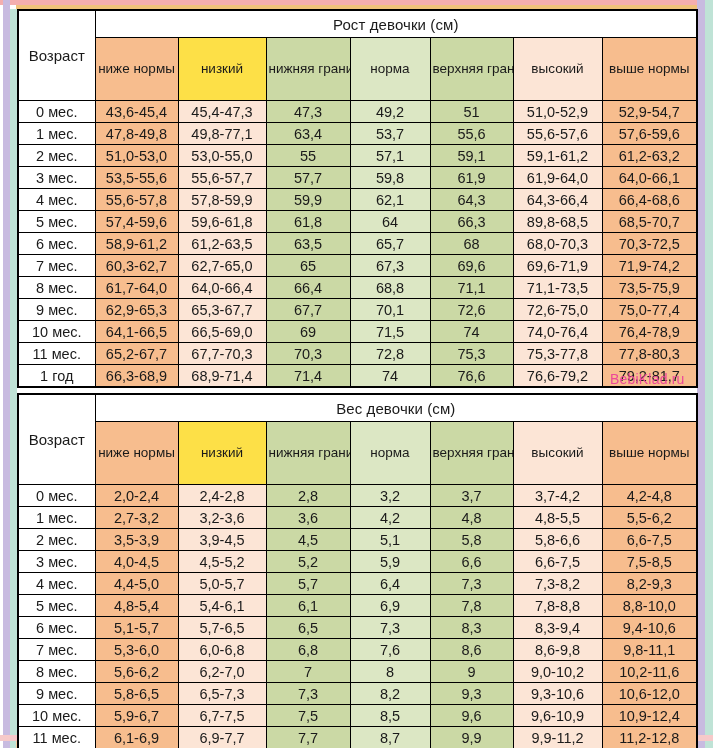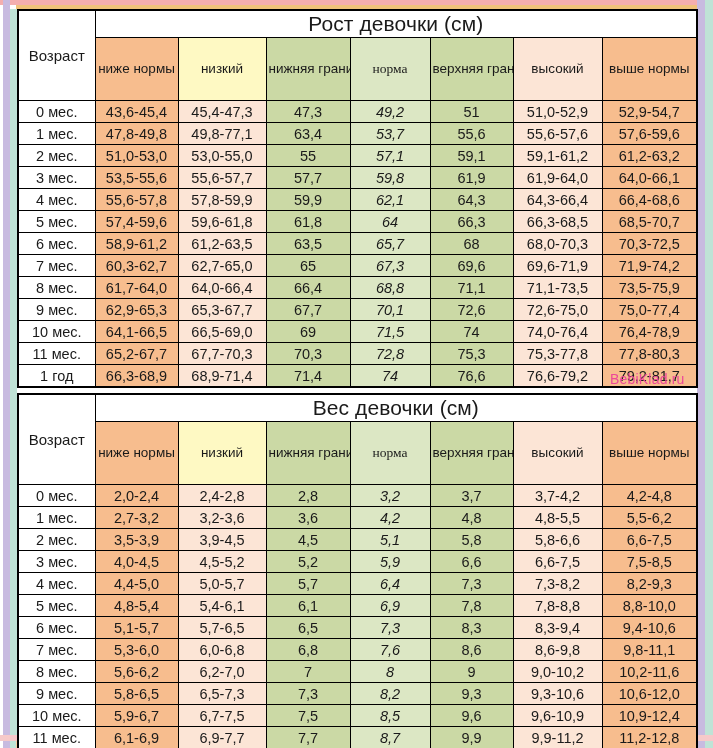--- a/index.html
+++ b/index.html
@@ -61,49 +61,49 @@
   col.c-2    { width: 88px; }
   col.c-3    { width: 84px; }
   col.c-4    { width: 80px; }
   col.c-5    { width: 83px; }
   col.c-6    { width: 89px; }
   col.c-7    { width: 95px; }
 
   
   .title-cell {
     height: 26px;
-    font-size: 21px;
+    font-size: 15px;
     font-weight: normal;
     background: #ffffff;
     letter-spacing: 0.1px;
     margin-left: 28px;
   }
 
   
   .hdr-row td { height: 62px; font-size: 13.5px; line-height: 1.28; white-space: normal; }
   .hdr-age {
     background: #ffffff;
     font-size: 15px;
     font-weight: bold;
   }
   .hdr-below   { background: #f7bd8e; }
-  .hdr-low     { background: #fef9c3; }
+  .hdr-low     { background: #fde047; }
   .hdr-lowbnd  { background: #cbd9a5; }
-  .hdr-norm    { background: #dce7c4; font-weight: bold; font-size: 14px; font-family: Liberation Serif, serif; }
+  .hdr-norm    { background: #dce7c4; font-weight: bold; font-size: 14px; }
   .hdr-upbnd   { background: #cbd9a5; }
   .hdr-high    { background: #fce5d6; }
   .hdr-above   { background: #f7bd8e; }
 
   
   .data-row td { height: 21px; font-size: 14.5px; }
   .cell-age   { background: #ffffff; }
   .cell-below { background: #f7bd8e; }
   .cell-low   { background: #fce5d6; }
   .cell-lowbnd{ background: #cbd9a5; }
-  .cell-norm  { background: #dce7c4; font-weight: bold; font-style: italic; }
+  .cell-norm  { background: #dce7c4; font-weight: bold; }
   .cell-upbnd { background: #cbd9a5; }
   .cell-high  { background: #fce5d6; }
   .cell-above { background: #f7bd8e; }
 
   
   .watermark {
     position: absolute;
     left: 610px;
     top: 371px;
     font-size: 14px;
@@ -213,21 +213,21 @@
           <td class="cell-high">64,3-66,4</td>
           <td class="cell-above">66,4-68,6</td>
         </tr>
         <tr class="data-row">
           <td class="cell-age">5 мес.</td>
           <td class="cell-below">57,4-59,6</td>
           <td class="cell-low">59,6-61,8</td>
           <td class="cell-lowbnd">61,8</td>
           <td class="cell-norm">64</td>
           <td class="cell-upbnd">66,3</td>
-          <td class="cell-high">66,3-68,5</td>
+          <td class="cell-high">89,8-68,5</td>
           <td class="cell-above">68,5-70,7</td>
         </tr>
         <tr class="data-row">
           <td class="cell-age">6 мес.</td>
           <td class="cell-below">58,9-61,2</td>
           <td class="cell-low">61,2-63,5</td>
           <td class="cell-lowbnd">63,5</td>
           <td class="cell-norm">65,7</td>
           <td class="cell-upbnd">68</td>
           <td class="cell-high">68,0-70,3</td>

